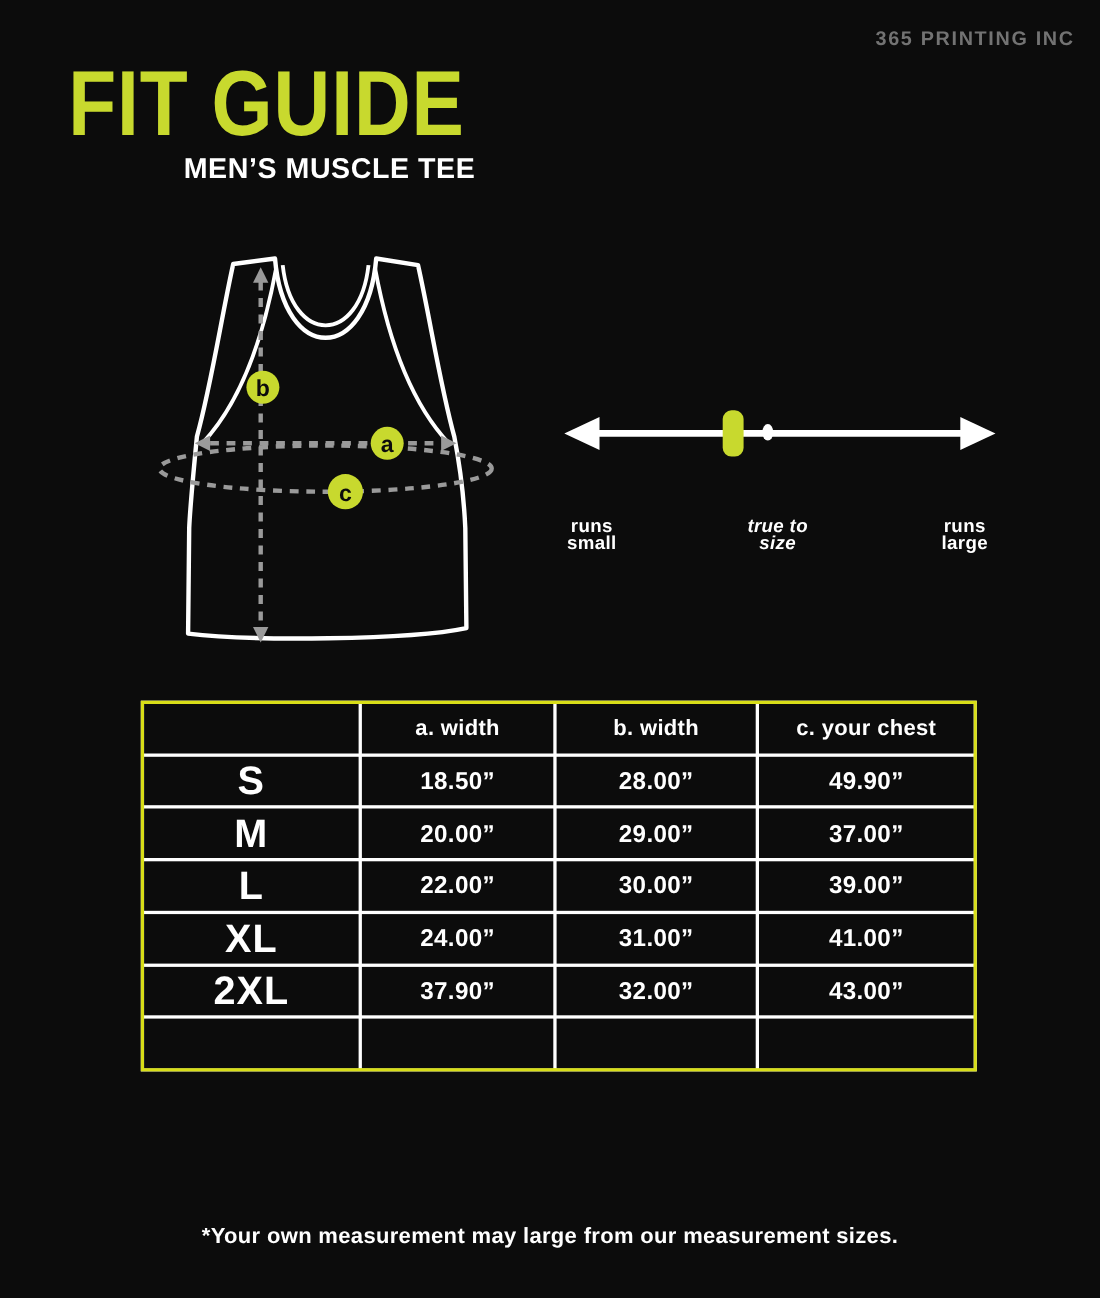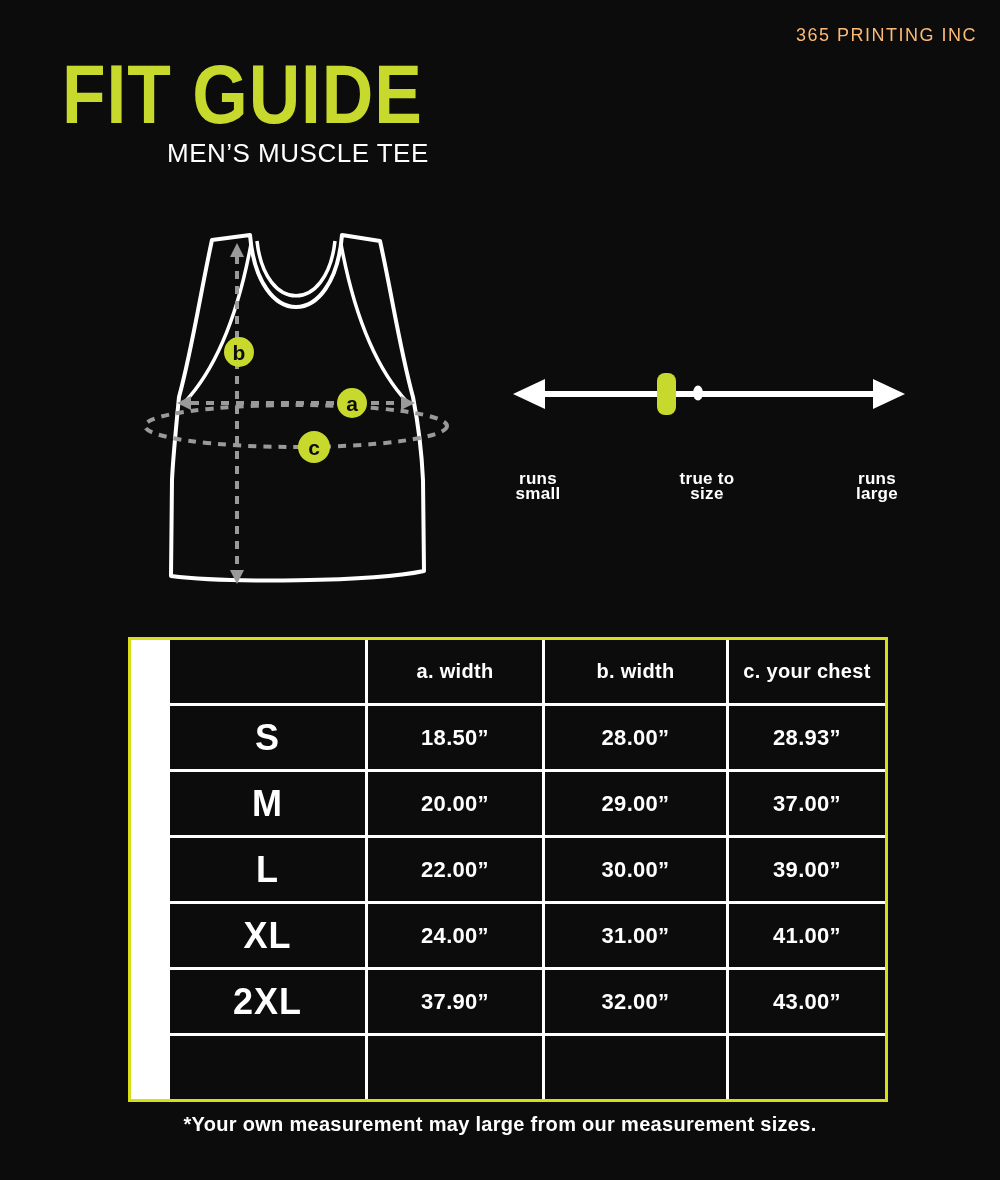--- a/index.html
+++ b/index.html
@@ -1,46 +1,46 @@
 <!DOCTYPE html>
 <html><head>
 <meta charset="utf-8">
 <style>
   html,body{margin:0;padding:0;background:#0c0c0c;}
   .page{
     position:relative;width:1000px;height:1180px;overflow:hidden;
     background:#0c0c0c;font-family:"Liberation Sans",sans-serif;color:#fff;
   }
   .brand{
-    position:absolute;top:25px;right:23px;font-size:18px;font-weight:normal;
-    letter-spacing:1.5px;color:#fdba74;white-space:nowrap;margin-left:11px;
+    position:absolute;top:25px;right:23px;font-size:18px;font-weight:bold;
+    letter-spacing:1.5px;color:#737373;white-space:nowrap;margin-left:11px;
   }
   .title{
     position:absolute;left:62px;top:52px;font-size:84px;font-weight:bold;
     color:#c8d92e;letter-spacing:1px;transform:scale(0.85,1);transform-origin:left top;
     white-space:nowrap;line-height:84px;
   }
   .subtitle{
-    position:absolute;left:167px;top:138px;font-size:26px;font-weight:normal;
+    position:absolute;left:167px;top:138px;font-size:26px;font-weight:bold;
     color:#ffffff;letter-spacing:0.5px;white-space:nowrap;
   }
   .diagram-svg{position:absolute;left:120px;top:215px;width:360px;height:400px;}
   .scale-svg{position:absolute;left:505px;top:368px;width:410px;height:52px;}
   .scale-label{
     position:absolute;width:120px;top:434px;text-align:center;color:#fff;
     font-weight:bold;font-size:17px;line-height:15px;letter-spacing:0.3px;margin-top:37px;
   }
   .scale-label.left{left:478px;}
-  .scale-label.center{left:647px;}
+  .scale-label.center{left:647px;font-style:italic;}
   .scale-label.right{left:817px;}
   .size-table{
-    position:absolute;left:128px;top:637px;width:760px;height:465px;
+    position:absolute;left:128px;top:637px;width:760px;height:337px;
     box-sizing:border-box;border:3px solid #d8de18;background:#ffffff;
     display:grid;grid-template-columns:195px 174px 181px 1fr;
-    grid-template-rows:repeat(7,1fr);gap:3px;padding-left:39px;
+    grid-template-rows:repeat(7,1fr);gap:3px;
   }
   .cell{
     background:#0c0c0c;display:flex;align-items:center;justify-content:center;
     color:#ffffff;font-weight:bold;
   }
   .cell.header{font-size:20px;letter-spacing:0.3px;}
   .cell.size{font-size:36px;letter-spacing:1px;}
   .cell.value{font-size:22px;letter-spacing:0.3px;}
   .footnote{
     position:absolute;left:0;top:1113px;width:1000px;text-align:center;
@@ -121,21 +121,21 @@
 
   <div class="size-table">
     <div class="cell header"></div>
     <div class="cell header">a. width</div>
     <div class="cell header">b. width</div>
     <div class="cell header">c. your chest</div>
 
     <div class="cell size">S</div>
     <div class="cell value">18.50”</div>
     <div class="cell value">28.00”</div>
-    <div class="cell value">28.93”</div>
+    <div class="cell value">49.90”</div>
 
     <div class="cell size">M</div>
     <div class="cell value">20.00”</div>
     <div class="cell value">29.00”</div>
     <div class="cell value">37.00”</div>
 
     <div class="cell size">L</div>
     <div class="cell value">22.00”</div>
     <div class="cell value">30.00”</div>
     <div class="cell value">39.00”</div>

